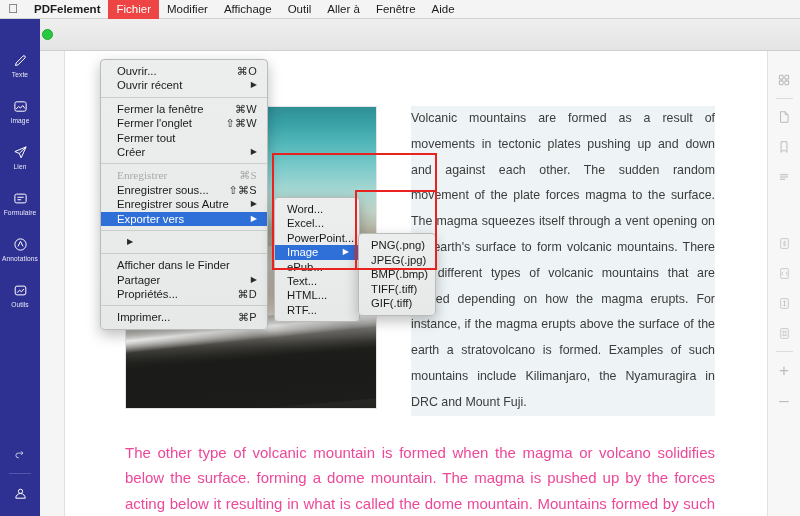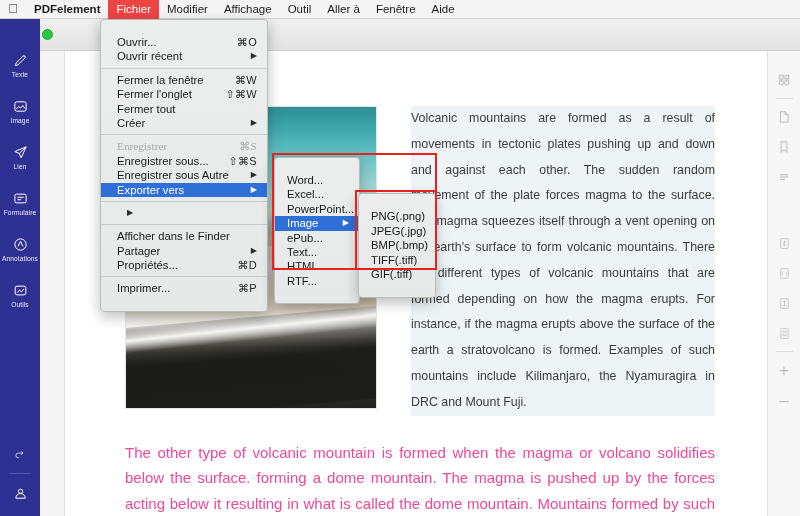--- a/index.html
+++ b/index.html
@@ -143,22 +143,22 @@
     text-align:justify; margin-top:24px;
   }
 
   
   .menu{
     position:absolute; z-index:70;
     background:linear-gradient(#eceeed,#e6e9e8);
     border:1px solid #b9bcbb;
     border-radius:4px;
     box-shadow:0 5px 14px rgba(0,0,0,.26);
-    padding:15px 0;
-    font-size:11.3px; color:#1a1a1a;
+    padding:4px 0;
+    font-size:11.3px; color:#1a1a1a;margin-top:40px;
   }
   #file-menu{ top:19px; left:100px; width:168px; }
   .mi{
     position:relative; height:14.4px; line-height:14.4px;
     padding:0 10px 0 16px; white-space:nowrap;
     display:flex; align-items:center;
   }
   .mi .lab{ flex:1 1 auto; }
   .mi .key{ color:#262626; font-size:11px; margin-left:12px; letter-spacing:.3px;}
   .mi .arr{ font-size:8px; color:#2a2a2a; margin-left:10px; }

